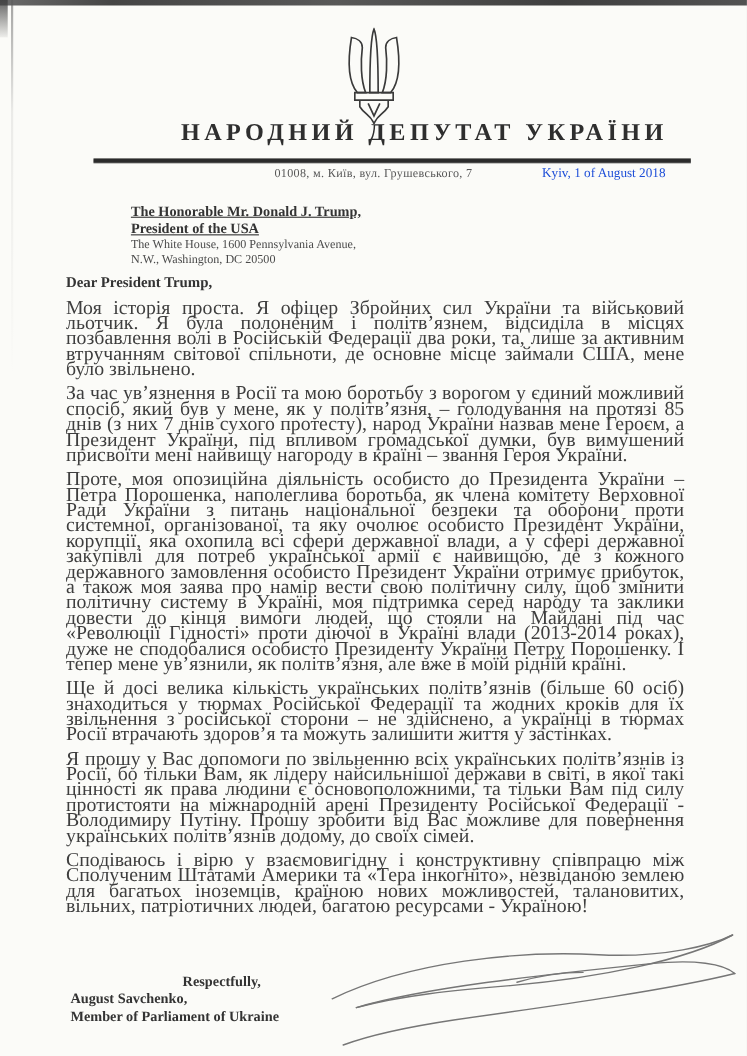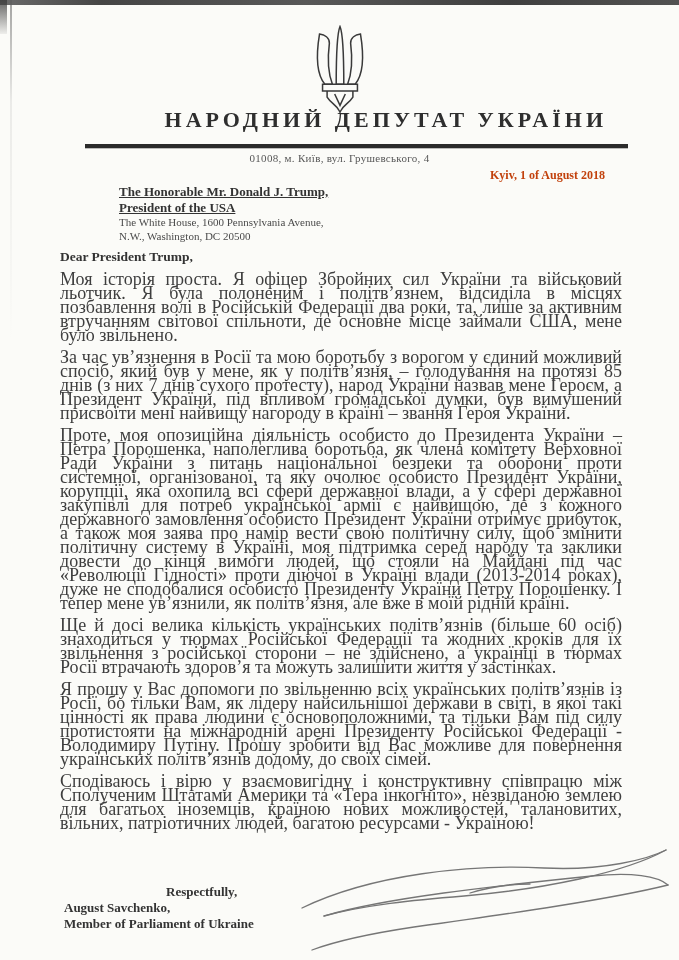--- a/index.html
+++ b/index.html
@@ -14,21 +14,21 @@
     background:linear-gradient(180deg,rgba(90,90,90,.55),rgba(140,140,140,.15) 30%,rgba(160,160,160,0));}
   .scan-corner{position:absolute;top:0;left:0;width:7px;height:34px;
     background:linear-gradient(180deg,rgba(60,60,60,.8),rgba(120,120,120,.1));}
   .emblem{position:absolute;top:25px;left:50%;transform:translateX(-50%);}
   .title{position:absolute;top:107px;left:0;width:607px;text-align:right;
     font-weight:bold;font-size:22px;letter-spacing:4px;color:#2e2e2e;white-space:nowrap;}
   .rule{position:absolute;top:144px;left:85px;width:543px;height:4px;background:#2b2b2b;
     box-shadow:0 1px 0 rgba(0,0,0,.25);}
   .addr{position:absolute;top:152px;left:0;width:679px;text-align:center;
     font-size:11px;color:#575757;letter-spacing:.3px;}
-  .date{position:absolute;top:168px;right:74px;font-weight:bold;font-size:12px;color:#c2410c;}
+  .date{position:absolute;top:150px;right:74px;font-weight:normal;font-size:12px;color:#1d4ed8;}
   .recipient{position:absolute;top:184px;left:119px;}
   .recipient .rb{font-weight:bold;font-size:13px;line-height:16px;color:#333;text-decoration:underline;}
   .recipient .rs{font-size:11px;line-height:13.5px;color:#4a4a4a;}
   .salutation{position:absolute;top:249px;left:60px;font-weight:bold;font-size:13.5px;color:#333;}
   .body-text{position:absolute;top:272px;left:60px;width:562px;
     font-size:18px;line-height:14px;text-align:justify;color:var(--ink,#3e3e3e);}
   .body-text p{margin:0 0 8px 0;}
   .sig-block{position:absolute;top:884px;left:64px;font-weight:bold;font-size:13px;
     line-height:16px;color:#333;}
   .sig-block .closing{padding-left:102px;}
@@ -51,21 +51,21 @@
       <path d="M13,12 C8,42 10,66 20,78 L30,78 C24,63 24,40 26,24 C26,17 20,13 13,12 Z"></path>
       <path d="M67,12 C72,42 70,66 60,78 L50,78 C56,63 56,40 54,24 C54,17 60,13 67,12 Z"></path>
       <path d="M17,78 L63,78 L63,87 L17,87 Z"></path>
       <path d="M23,87 L23,95 C28,103 35,105 39,113 L40,115 L41,113 C45,105 52,103 57,95 L57,87"></path>
       <path d="M33,91 L40,106 L47,91"></path>
     </svg>
   </div>
 
   <div class="title">НАРОДНИЙ ДЕПУТАТ УКРАЇНИ</div>
   <div class="rule"></div>
-  <div class="addr">01008,  м. Київ, вул. Грушевського, 4</div>
+  <div class="addr">01008,  м. Київ, вул. Грушевського, 7</div>
   <div class="date">Kyiv, 1 of August 2018</div>
 
   <div class="recipient">
     <div class="rb">The Honorable Mr.  Donald J. Trump,</div>
     <div class="rb">President of the USA</div>
     <div class="rs">The White House, 1600 Pennsylvania Avenue,</div>
     <div class="rs">N.W., Washington, DC 20500</div>
   </div>
 
   <div class="salutation">Dear President Trump,</div>

